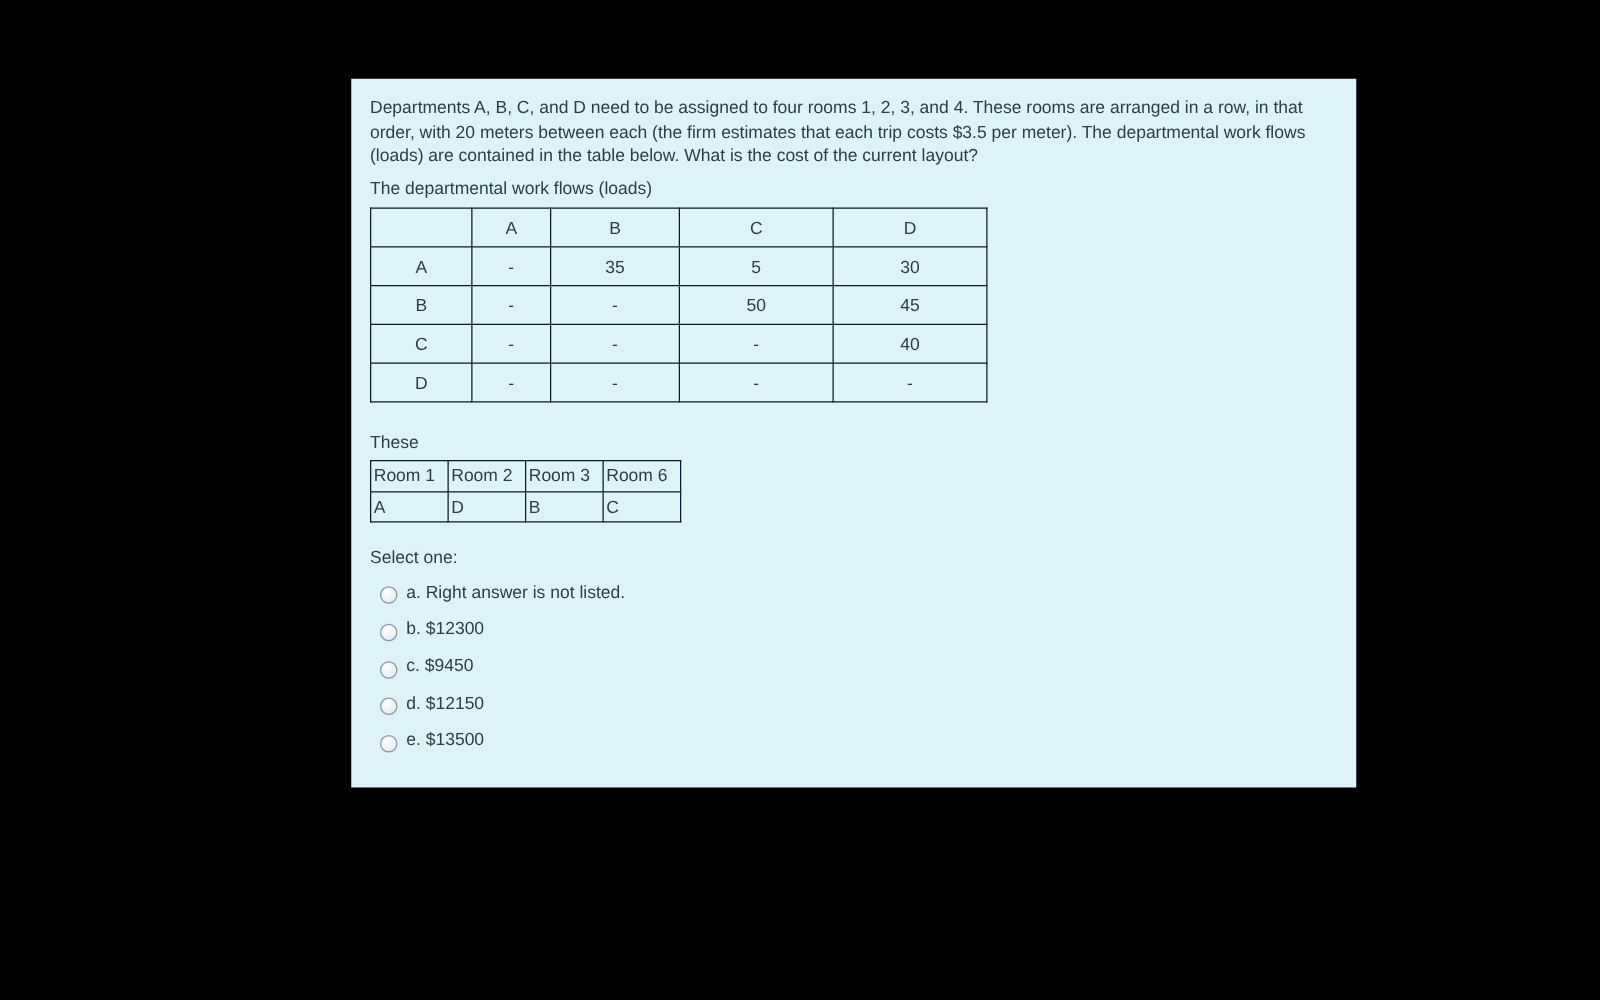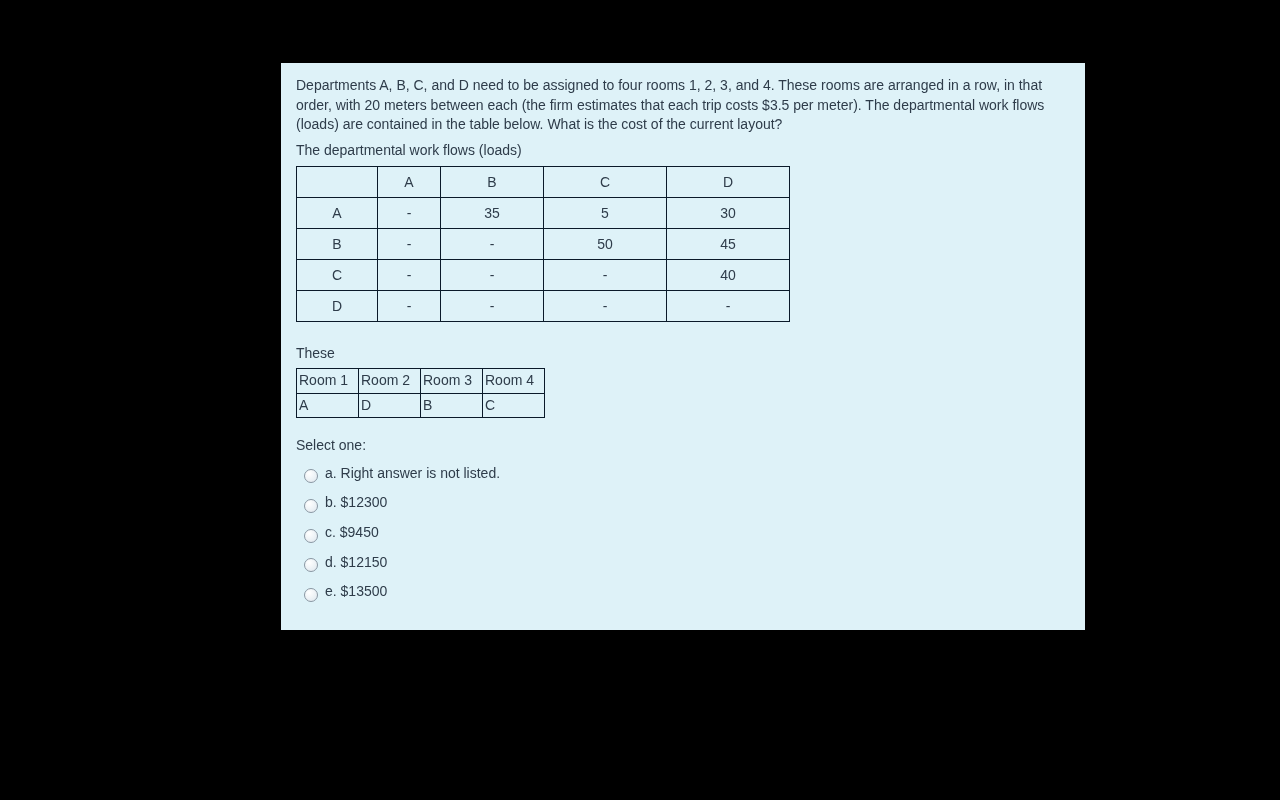--- a/index.html
+++ b/index.html
@@ -136,21 +136,21 @@
       </table>
 
     <div class="label-layout">These</div>
 
     <table class="layout">
       <tbody>
           <tr>
         <th>Room 1</th>
         <th>Room 2</th>
         <th>Room 3</th>
-        <th>Room 4</th>
+        <th>Room 6</th>
       </tr>
       <tr>
         <td>A</td>
         <td>D</td>
         <td>B</td>
         <td>C</td>
       </tr>
     </tbody>
       </table>
 

